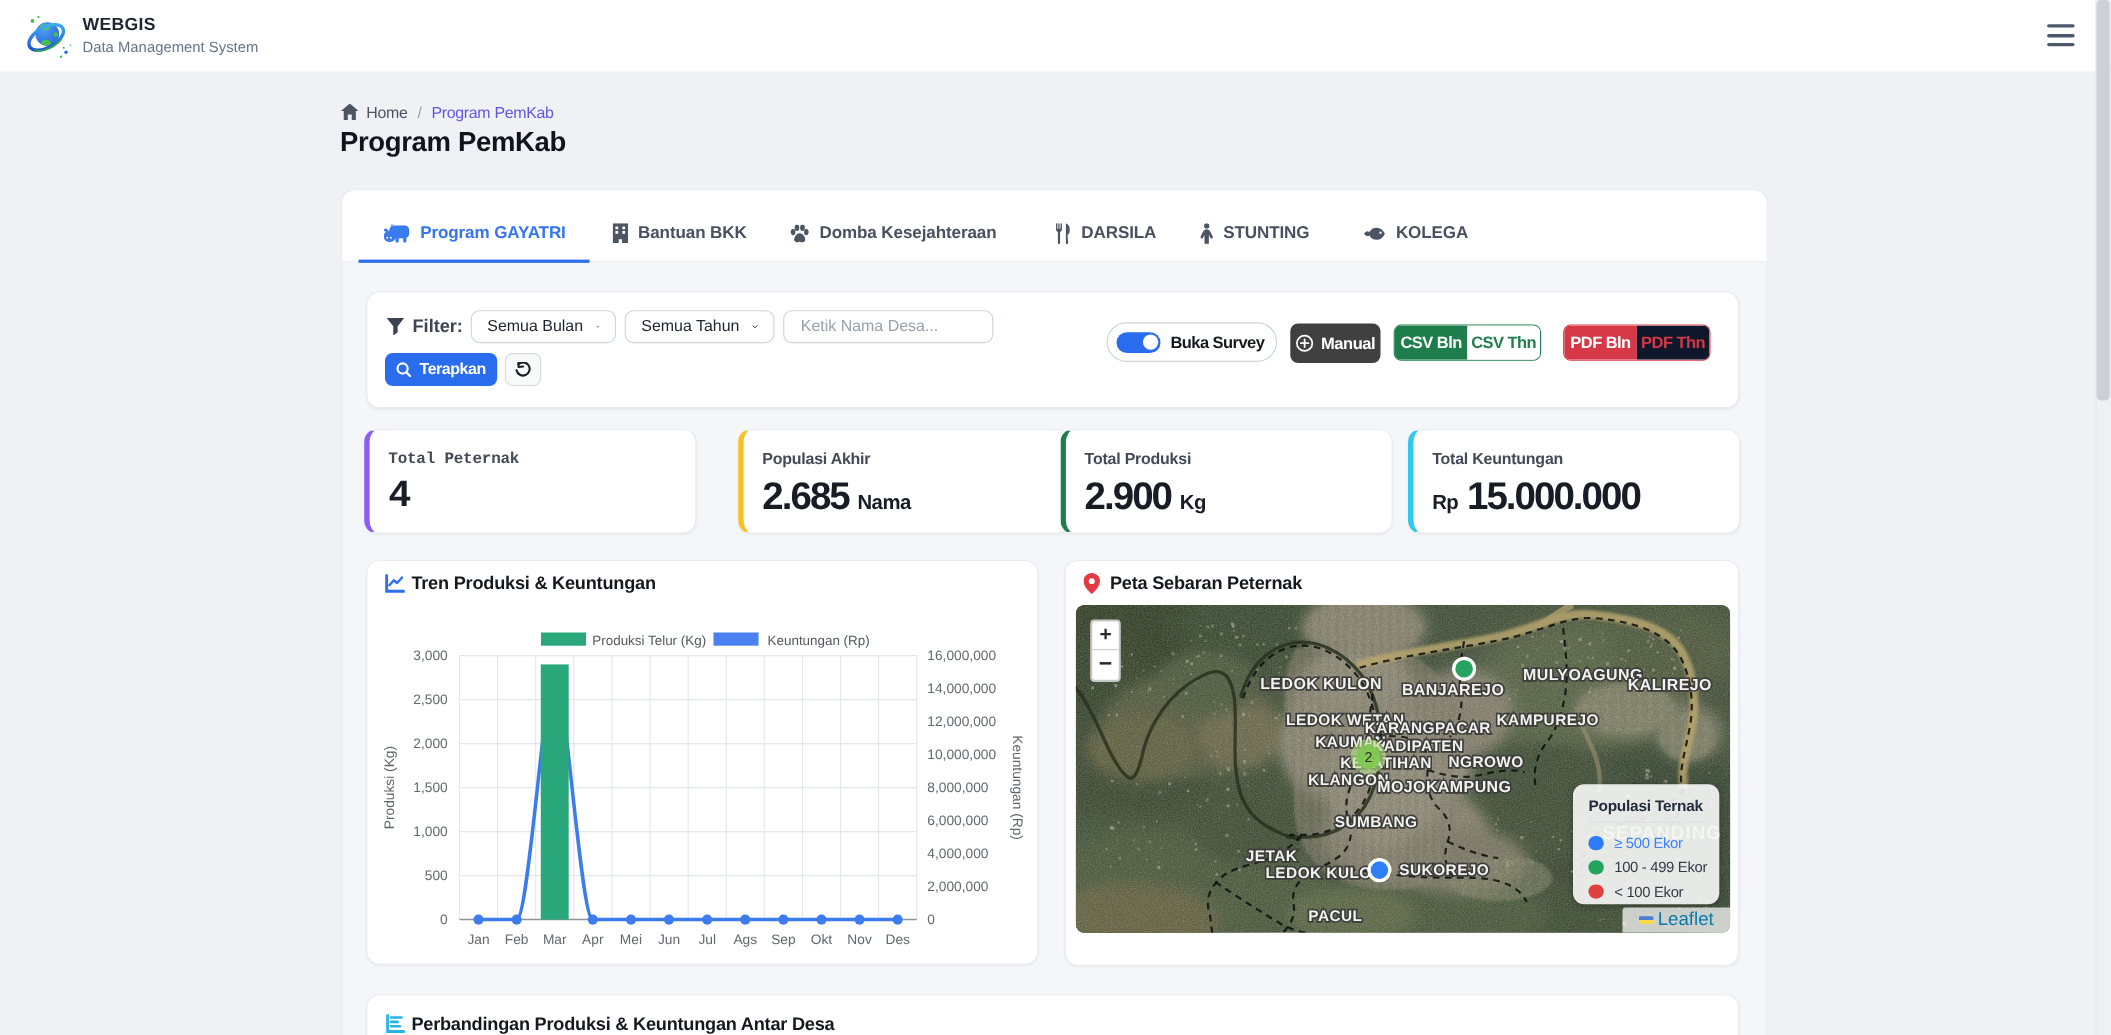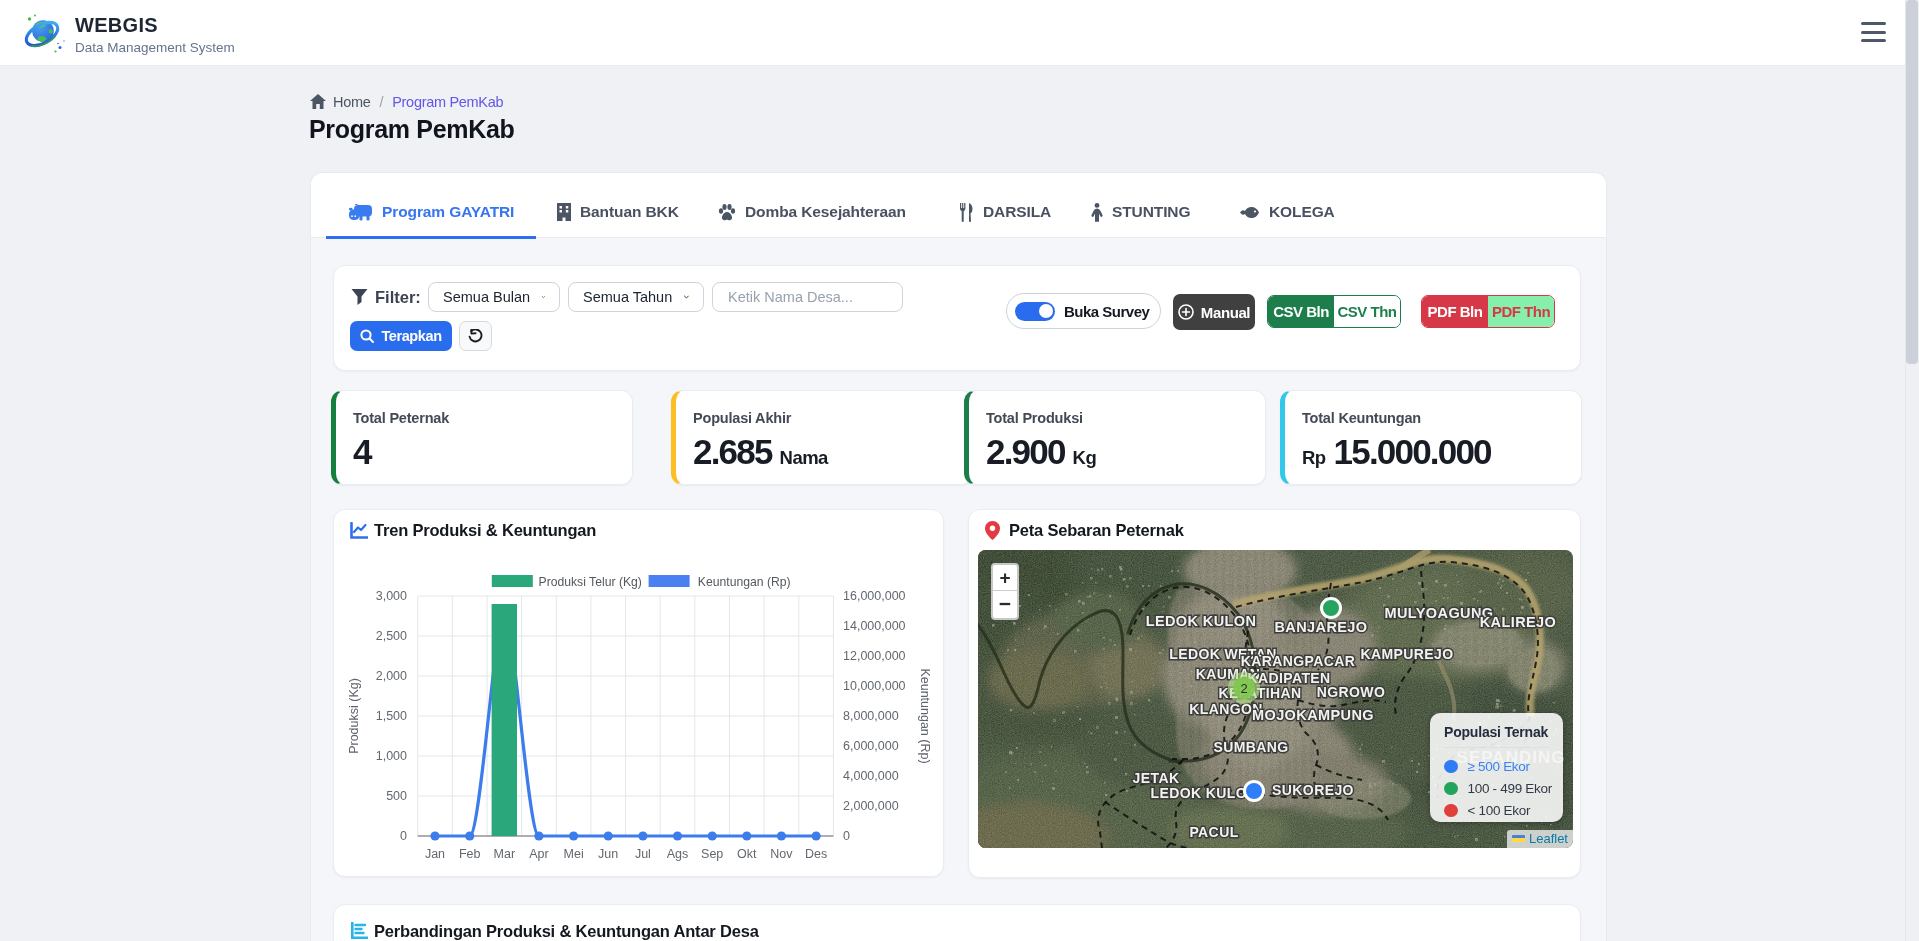--- a/index.html
+++ b/index.html
@@ -3,21 +3,21 @@
 <meta charset="utf-8">
 <style>
 * { margin:0; padding:0; box-sizing:border-box; }
 html,body { width:1919px; height:941px; overflow:hidden; }
 body { background:#eff1f5; font-family:"Liberation Sans", sans-serif; position:relative; }
 .abs { position:absolute; }
 
 
 #navbar { position:absolute; left:0; top:0; width:1919px; height:66px; background:#fff; border-bottom:1px solid #e9edf2; z-index:5; }
 #brandtxt { position:absolute; left:75px; top:14px; }
-#brandtxt .t1 { font-size:20px; font-weight:bold; color:#1e2533; letter-spacing:.3px; }
+#brandtxt .t1 { font-size:16px; font-weight:bold; color:#1e2533; letter-spacing:.3px; }
 #brandtxt .t2 { font-size:13.5px; color:#64748b; margin-top:3px; }
 #burger { position:absolute; right:33px; top:22px; width:25px; height:20px; }
 #burger div { height:3px; background:#4d596b; border-radius:2px; margin-bottom:5.5px; }
 
 
 #crumb { position:absolute; left:310px; top:94px; font-size:14.5px; color:#4b5563; letter-spacing:-0.3px; }
 #crumb .sep { color:#9aa2af; margin:0 9px; }
 #crumb .cur { color:#6456e8; }
 #pagetitle { position:absolute; left:309px; top:115px; font-size:25px; font-weight:bold; color:#10141c; letter-spacing:-0.3px; }
 
@@ -44,28 +44,28 @@
 #toggle::after { content:""; position:absolute; right:2.5px; top:2.5px; width:14px; height:14px; border-radius:7px; background:#fff; }
 #togglelbl { font-size:15px; font-weight:bold; color:#14181f; margin-left:9px; white-space:nowrap; letter-spacing:-0.5px; }
 #btn-manual { left:839px; top:28px; width:82px; height:36px; background:#404040; color:#fff; font-size:15px; gap:7px; }
 .group { position:absolute; top:29px; height:33px; display:flex; border-radius:7px; overflow:hidden; }
 .group div { width:66px; display:flex; align-items:center; justify-content:center; font-size:15px; font-weight:bold; letter-spacing:-0.5px; }
 #grp-csv { left:933px; border:1px solid #1d7e4b; }
 #grp-csv .a { background:#1d7e4b; color:#fff; }
 #grp-csv .b { background:#fff; color:#1d7e4b; }
 #grp-pdf { left:1087px; border:1px solid #d63848; }
 #grp-pdf .a { background:#d63848; color:#fff; }
-#grp-pdf .b { background:#86efac; color:#d63848; }
+#grp-pdf .b { background:#0f172a; color:#d63848; }
 
 
 .stat { height:95px; width:302px; top:390px; }
 .stat .lbl { position:absolute; left:17px; top:19px; font-size:14.5px; font-weight:bold; color:#434a56; letter-spacing:-0.2px; }
 .stat .val { position:absolute; left:17px; top:43px; font-size:35px; font-weight:bold; color:#181c24; letter-spacing:-1.8px; line-height:1; }
 .stat .unit { font-size:18.5px; letter-spacing:-0.5px; }
-#stat1 { left:331px; border-left:5px solid #15803d; }
+#stat1 { left:331px; border-left:5px solid #8b5cf6;font-family:Liberation Mono, monospace; }
 #stat2 { left:647px; border-left:5px solid #fdbe25;margin-left:24px; }
 #stat3 { left:964px; border-left:5px solid #1d7e4b; }
 #stat4 { left:1280px; border-left:5px solid #32c8ec; }
 
 
 #chartcard { left:333px; top:509px; width:611px; height:368px; }
 #mapcard { left:968px; top:509px; width:613px; height:369px; }
 .cardtitle { position:absolute; font-size:16.5px; font-weight:bold; color:#14181f; letter-spacing:-0.2px; }
 #bottomcard { left:333px; top:904px; width:1248px; height:60px; }
 
@@ -735,21 +735,21 @@
 <div style="position:absolute;left:13px;top:13px;width:28px;height:57px;background:#fff;border:2px solid rgba(0,0,0,.22);border-radius:4px">
 <div style="height:26px;display:flex;align-items:center;justify-content:center;font-size:19px;font-weight:bold;color:#2b2b2b;border-bottom:1px solid #ccc">+</div>
 <div style="height:26px;display:flex;align-items:center;justify-content:center;font-size:21px;font-weight:bold;color:#2b2b2b">−</div>
 </div>
 <div style="position:absolute;left:452px;top:163px;width:133px;height:109px;background:rgba(255,255,255,.87);border-radius:10px;box-shadow:0 1px 6px rgba(0,0,0,.3);padding:11px 14px 0;white-space:nowrap">
 <div style="font-size:14px;font-weight:bold;color:#242d3e;padding-bottom:7px;border-bottom:1px solid #d9dfe7;letter-spacing:-0.2px">Populasi Ternak</div>
 <div style="display:flex;align-items:center;gap:10px;margin-top:11px;font-size:13.5px;color:#3b82f6;letter-spacing:-0.3px"><span style="width:13.5px;height:13.5px;border-radius:50%;background:#2e7bf6;flex:none"></span>≥ 500 Ekor</div>
 <div style="display:flex;align-items:center;gap:10px;margin-top:7px;font-size:13.5px;color:#333a47;letter-spacing:-0.3px"><span style="width:13.5px;height:13.5px;border-radius:50%;background:#22a45c;flex:none"></span>100 - 499 Ekor</div>
 <div style="display:flex;align-items:center;gap:10px;margin-top:7px;font-size:13.5px;color:#333a47;letter-spacing:-0.3px"><span style="width:13.5px;height:13.5px;border-radius:50%;background:#e0403c;flex:none"></span>&lt; 100 Ekor</div>
 </div>
-<div style="position:absolute;right:0;bottom:0;background:rgba(255,255,255,.72);font-size:13px;color:#333;padding:1px 5px 2px;display:flex;align-items:center;gap:4px;border-top-left-radius:3px">
+<div style="position:absolute;right:0;bottom:0;background:rgba(255,255,255,.72);font-size:17px;color:#333;padding:1px 15px 2px;display:flex;align-items:center;gap:4px;border-top-left-radius:3px">
         <span style="display:inline-block;width:13px;height:7px;background:linear-gradient(to bottom,#4a7fd4 50%,#ffd948 50%);border-radius:1px"></span>
         <span style="color:#0a79ad">Leaflet</span>
       </div>
 </div>
 </div>
 
 <div class="card" id="bottomcard">
   <svg class="abs" style="left:17px;top:17px" width="17" height="17" viewBox="0 0 17 17">
       <path d="M1.3 0 V15.7 H17" fill="none" stroke="#27b4e8" stroke-width="2.6" stroke-linecap="round"></path>
       <path d="M4.5 3 H14 M4.5 7 H10.5 M4.5 11 H12.5" stroke="#27b4e8" stroke-width="2.4" stroke-linecap="round"></path>

